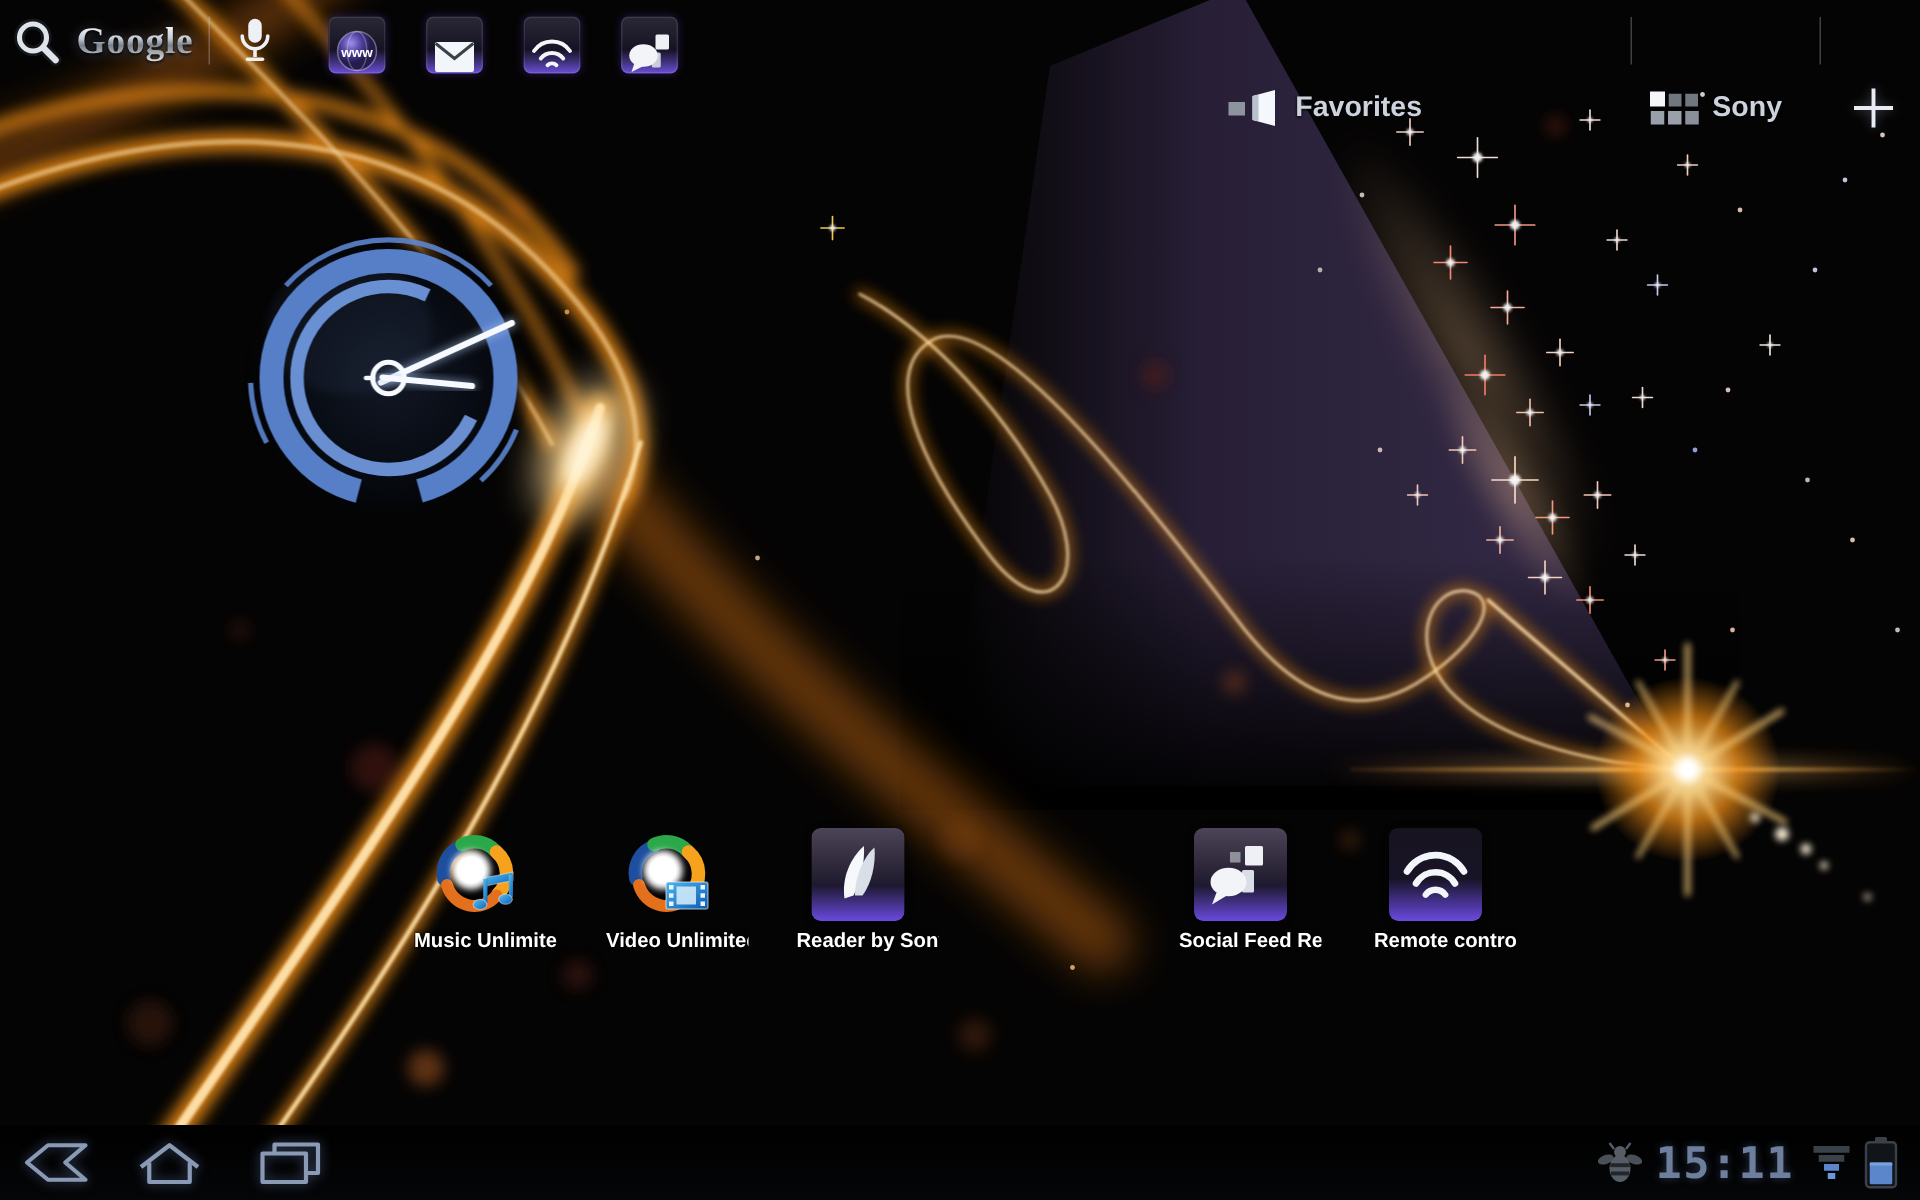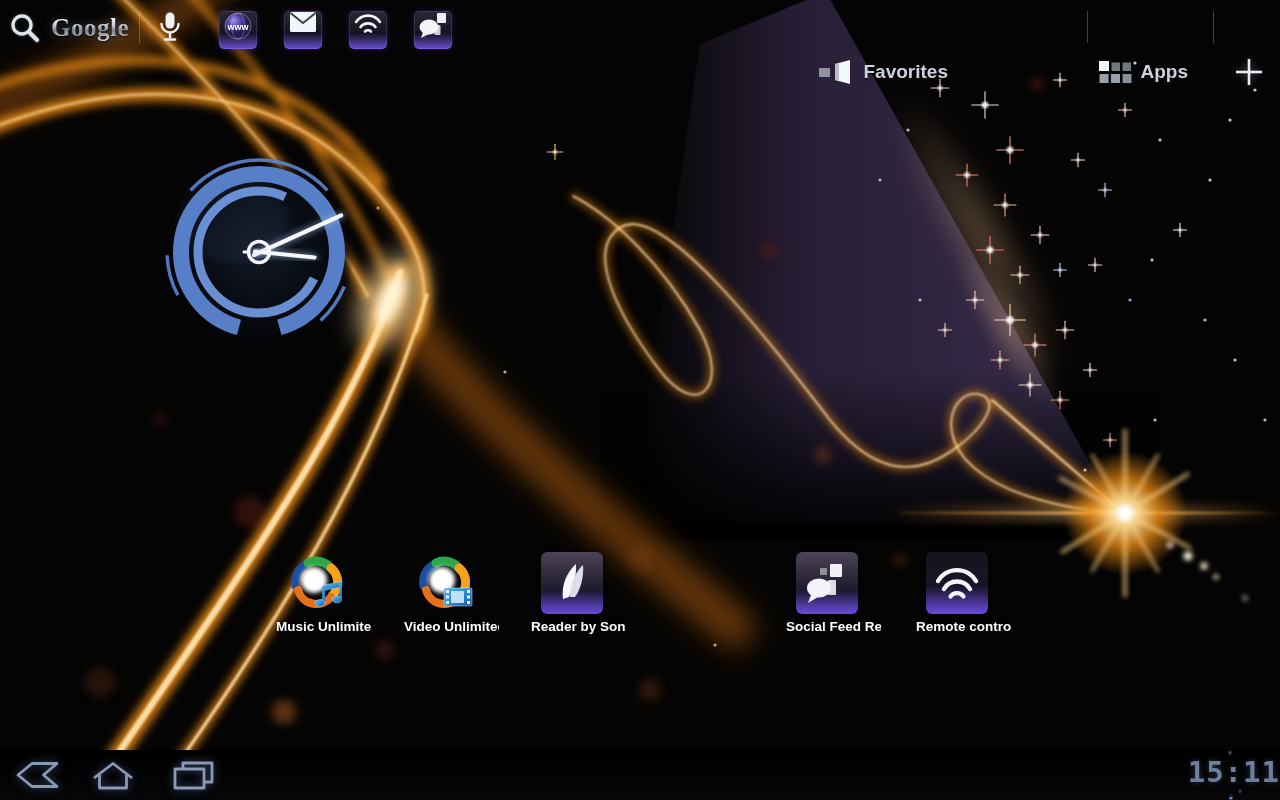--- a/index.html
+++ b/index.html
@@ -13,40 +13,40 @@
   .search-widget{position:absolute;left:8px;top:6px;height:44px;display:flex;align-items:center;gap:9px;cursor:pointer;}
   .google-logo{font-family:"Liberation Serif",serif;font-weight:bold;font-size:25px;letter-spacing:.5px;
     background:linear-gradient(180deg,#fdfdfe 8%,#c3cad3 42%,#79828d 58%,#e3e8ee 100%);
     -webkit-background-clip:text;background-clip:text;color:transparent;
     filter:drop-shadow(0 1px 1px rgba(0,0,0,.9)) drop-shadow(0 0 4px rgba(180,200,230,.25));}
   .tb-sep{position:absolute;top:11px;width:1px;height:32px;background:rgba(200,210,225,.30);}
   .mic-btn{position:absolute;left:152px;top:8px;width:36px;height:40px;display:flex;align-items:center;justify-content:center;cursor:pointer;}
   .shortcut{position:absolute;top:11px;width:38px;height:38px;border-radius:5px;cursor:pointer;
     background:linear-gradient(180deg,#2a2737 0%,#1d1a2a 38%,#161224 58%,#3c2f73 78%,#6c4fd8 100%);
     box-shadow:inset 0 0 0 1px rgba(255,255,255,.10), 0 0 6px rgba(90,60,200,.35);
-    display:flex;align-items:flex-start;justify-content:center;}
+    display:flex;align-items:flex-end;justify-content:center;}
   .tb-right{position:absolute;top:0;height:56px;display:flex;align-items:center;color:#ccd3dc;margin-top:44px;}
   .tb-action{display:flex;align-items:center;gap:9px;cursor:pointer;}
   .tb-action .lbl{font-size:19px;font-weight:bold;color:#ccd3dc;text-shadow:0 1px 2px #000;}
 
   
   .clock{position:absolute;left:163px;top:156px;width:192px;height:192px;z-index:20;cursor:pointer;}
 
   
   .dock-item{position:absolute;top:551px;width:96px;z-index:20;cursor:pointer;}
   .dock-icon{width:64px;height:64px;margin:0 auto;display:flex;align-items:center;justify-content:center;}
   .dock-label{margin:4px 0 0 7px;width:95px;overflow:hidden;white-space:nowrap;text-align:left;
     font-size:13.5px;font-weight:bold;color:#fff;text-shadow:0 1px 3px #000,0 0 4px rgba(0,0,0,.9);}
   .sq-icon{border-radius:6px;box-shadow:inset 0 0 0 1px rgba(255,255,255,.08),0 1px 5px rgba(0,0,0,.6);}
 
   
   .navbar{position:absolute;left:0;bottom:0;width:1280px;height:50px;background:linear-gradient(180deg,#000 0%,#050608 100%);z-index:40;}
   .nav-btn{position:absolute;top:8px;width:58px;height:34px;display:flex;align-items:center;justify-content:center;cursor:pointer;
     filter:drop-shadow(0 0 4px rgba(120,150,210,.5));}
-  .tray{position:absolute;right:0;top:0;height:50px;display:flex;align-items:center;flex-direction:column;}
+  .tray{position:absolute;right:0;top:0;height:50px;display:flex;align-items:center;}
   .tray-time{font-family:"DejaVu Sans Mono",monospace;font-weight:bold;font-size:29px;letter-spacing:1px;color:#6e7f9e;
     text-shadow:0 0 6px rgba(90,115,160,.45);cursor:default;}
 </style>
 </head>
 <body>
 
 <div class="screen">
 
   <svg class="wallpaper" viewBox="0 0 1280 800" preserveAspectRatio="none">
     <defs>
@@ -400,21 +400,21 @@
     <div class="tb-right" style="right:92px">
       <div class="tb-action">
         <svg width="35" height="25" viewBox="0 0 35 25">
           <rect x="2" y="1" width="10" height="10" fill="#f4f6f9"></rect>
           <rect x="14.5" y="2.5" width="8.5" height="8.5" fill="#70777f"></rect>
           <rect x="25.5" y="2.5" width="8.5" height="8.5" fill="#70777f"></rect>
           <rect x="2.5" y="14" width="9" height="9" fill="#99a0a9"></rect>
           <rect x="14" y="14" width="9" height="9" fill="#99a0a9"></rect>
           <rect x="25.5" y="14" width="9" height="9" fill="#8a9099"></rect>
         </svg>
-        <span class="lbl">Apps</span>
+        <span class="lbl">Sony</span>
       </div>
     </div>
     <div class="tb-sep" style="left:1213px"></div>
 
     <div class="tb-right" style="right:16px">
       <div class="tb-action" style="filter:drop-shadow(0 0 4px rgba(200,220,255,.35));">
         <svg width="30" height="30" viewBox="0 0 30 30">
           <line x1="15" y1="2" x2="15" y2="28" stroke="#e9edf3" stroke-width="2.6"></line>
           <line x1="2" y1="15" x2="28" y2="15" stroke="#e9edf3" stroke-width="2.6"></line>
         </svg>

